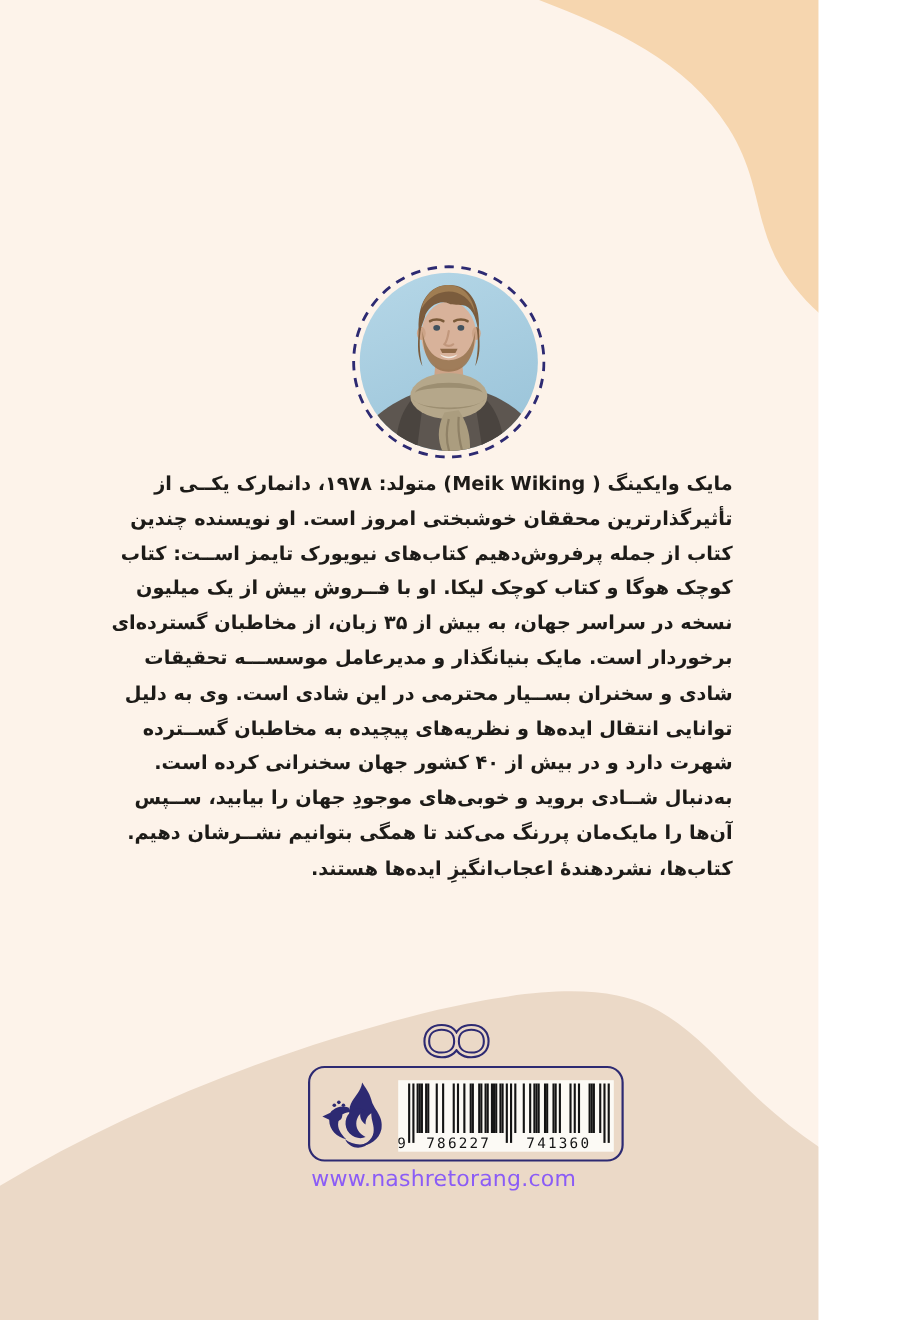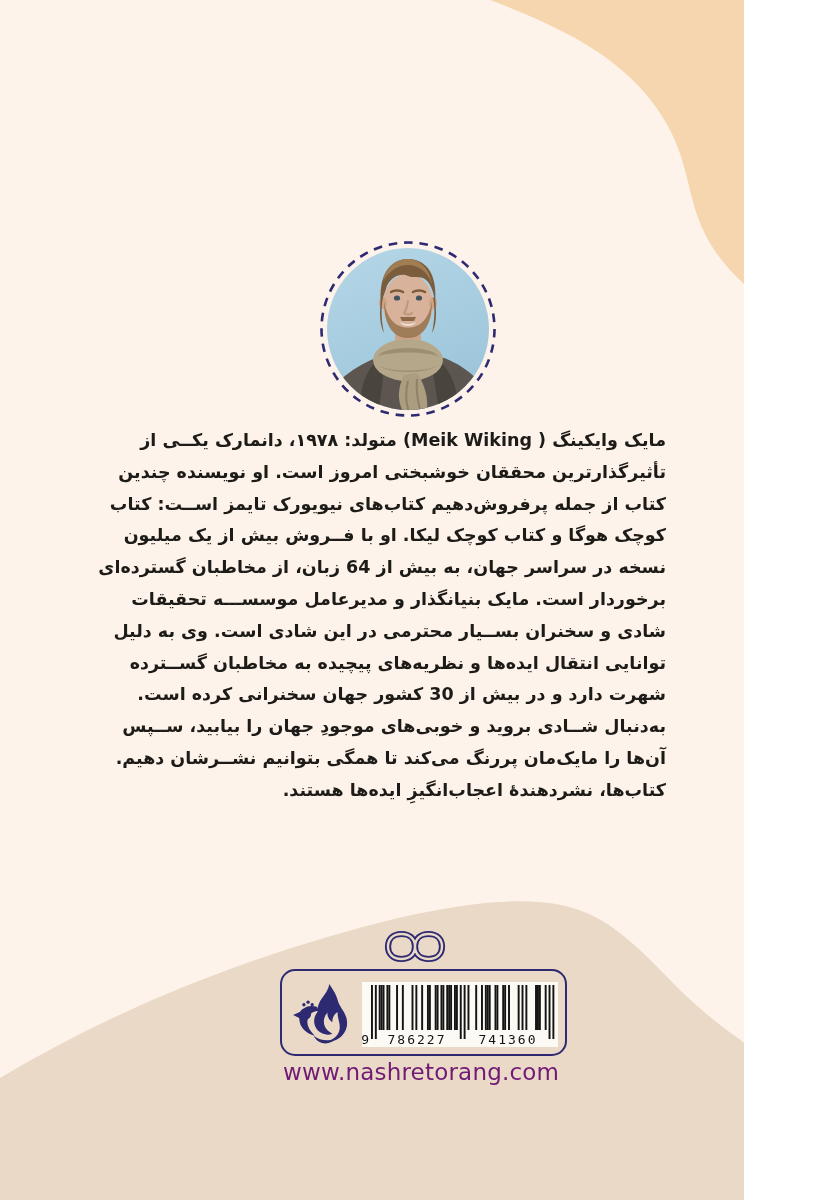--- a/index.html
+++ b/index.html
@@ -36,21 +36,21 @@
     background:transparent;
   }
   .peacock{position:absolute;left:9px;top:11px;width:62px;height:62px;}
   .barcode-panel{
     position:absolute;left:80px;top:11px;width:196px;height:65px;
     background:#fcfaf5;
   }
   .website{
     position:absolute;left:283px;top:1059px;width:245px;
     text-align:left;
-    color:#701a75;font-size:23px;font-weight:normal;
+    color:#8b5cf6;font-size:20px;font-weight:normal;
     letter-spacing:0.2px;
   }
 </style>
 </head>
 <body>
 
 <div class="page">
 
   <svg class="blobs" width="840" height="1200" viewBox="0 0 840 1200" aria-hidden="true">
     <path d="M490,0 C558,26 624,56 662,116 C690,160 686,196 705,234
@@ -117,25 +117,25 @@
       </g>
       <circle cx="88" cy="88" r="86.5" fill="none" stroke="#2d2a72" stroke-width="2.6" stroke-dasharray="8.6 6.9"></circle>
     </svg>
   </div>
 
   <div class="bio">
     <div class="line">مایک وایکینگ ( Meik Wiking) متولد: ۱۹۷۸، دانمارک یکــی از</div>
     <div class="line">تأثیرگذارترین محققان خوشبختی امروز است. او نویسنده چندین</div>
     <div class="line">کتاب از جمله پرفروش‌دهیم کتاب‌های نیویورک تایمز اســت: کتاب</div>
     <div class="line">کوچک هوگا و کتاب کوچک لیکا. او با فــروش بیش از یک میلیون</div>
-    <div class="line">نسخه در سراسر جهان، به بیش از 64 زبان، از مخاطبان گسترده‌ای</div>
+    <div class="line">نسخه در سراسر جهان، به بیش از ۳۵ زبان، از مخاطبان گسترده‌ای</div>
     <div class="line">برخوردار است. مایک بنیانگذار و مدیرعامل موسســـه تحقیقات</div>
     <div class="line">شادی و سخنران بســیار محترمی در این شادی است. وی به دلیل</div>
     <div class="line">توانایی انتقال ایده‌ها و نظریه‌های پیچیده به مخاطبان گســترده</div>
-    <div class="line">شهرت دارد و در بیش از 30 کشور جهان سخنرانی کرده است.</div>
+    <div class="line">شهرت دارد و در بیش از ۴۰ کشور جهان سخنرانی کرده است.</div>
     <div class="line">به‌دنبال شــادی بروید و خوبی‌های موجودِ جهان را بیابید، ســپس</div>
     <div class="line">آن‌ها را مایک‌مان پررنگ می‌کند تا همگی بتوانیم نشــرشان دهیم.</div>
     <div class="line last">کتاب‌ها، نشردهندهٔ اعجاب‌انگیزِ ایده‌ها هستند.</div>
   </div>
 
   <svg class="infinity" viewBox="0 0 62 33">
     <path d="M31,16.5 C31,8 25,4 17.5,4 C8.5,4 4,9.5 4,16.5 C4,23.5 8.5,29 17.5,29
              C25,29 31,25 31,16.5 C31,8 37,4 44.5,4 C53.5,4 58,9.5 58,16.5
              C58,23.5 53.5,29 44.5,29 C37,29 31,25 31,16.5 Z" fill="none" stroke="#2d2a72" stroke-width="6.2" stroke-linejoin="round"></path>
     <path d="M31,16.5 C31,8 25,4 17.5,4 C8.5,4 4,9.5 4,16.5 C4,23.5 8.5,29 17.5,29

